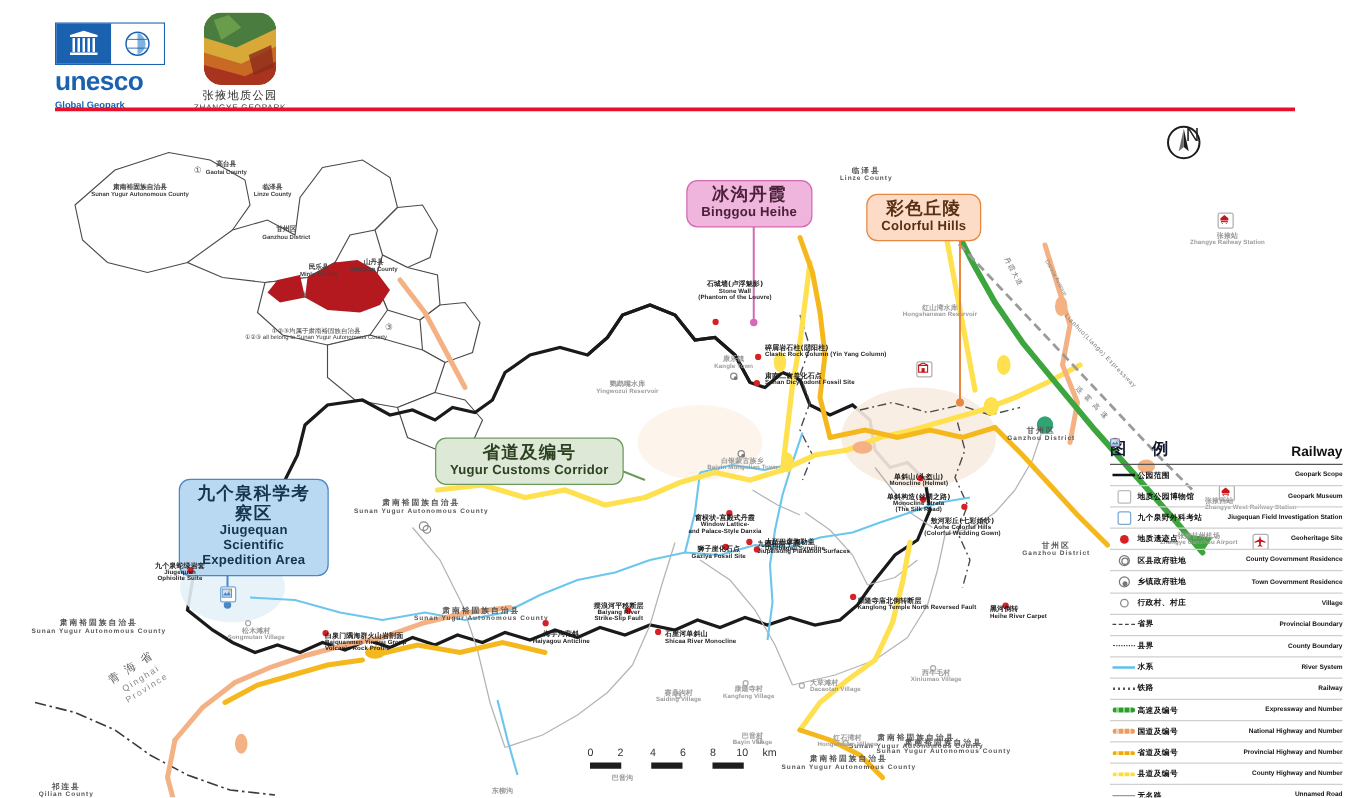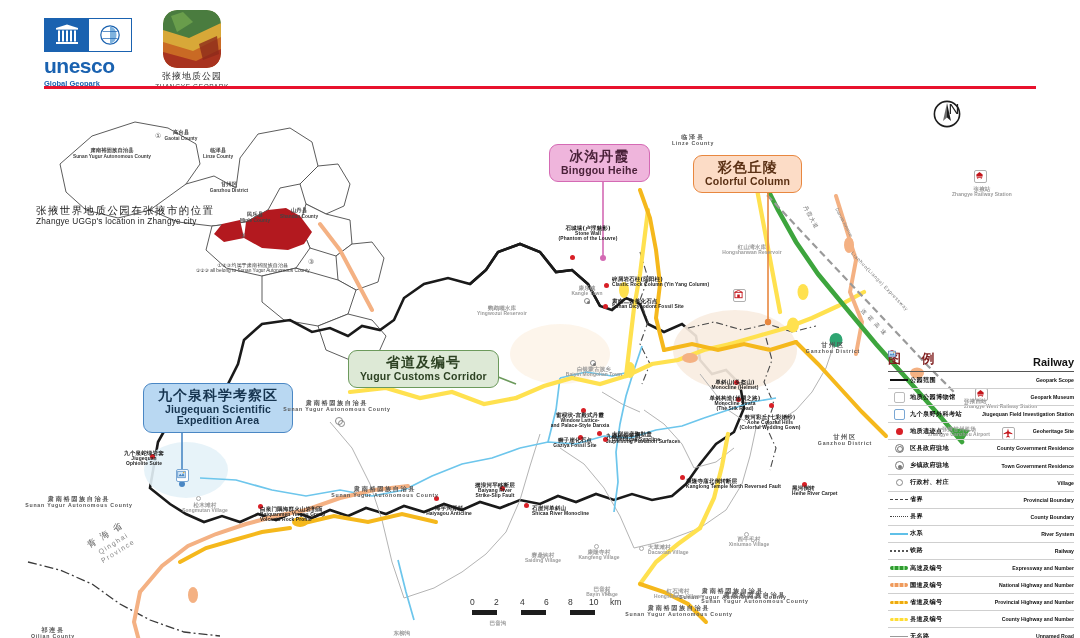--- a/index.html
+++ b/index.html
@@ -104,21 +104,21 @@
   #scalebar { position:absolute; left:470px; top:505px; width:150px; }
   #scale-ticks { position:relative; height:12px; }
   #scale-ticks span { position:absolute; font-size:8.5px; color:#333; top:0; }
   #scale-bars { position:relative; height:6px; margin-top:1px; }
   #scale-bars i { position:absolute; height:5px; background:#1d1d1d; top:0; display:block; }
 
   
   #legend { position:absolute; left:888px; top:258px; width:186px; }
   #legend-head { display:flex; align-items:flex-end; justify-content:space-between;
                  border-bottom:1.2px solid #555; padding-bottom:3px; }
-  #legend-head .cn { font-size:13px; font-weight:bold; letter-spacing:8px; color:#7f1d1d;
+  #legend-head .cn { font-size:13px; font-weight:bold; letter-spacing:8px; color:#0f172a;
                      font-family:"DejaVu Sans","Liberation Sans",sans-serif; }
   #legend-head .en { font-size:11px; font-weight:bold; color:#111; }
   .lrow { display:flex; align-items:center; border-bottom:0.7px solid #cfcfcf;
           height:17.1px; }
   .lsym { width:22px; flex:0 0 22px; display:flex; align-items:center; justify-content:center; }
   .lcn { font-size:6.2px; font-weight:bold; color:#111; white-space:nowrap; letter-spacing:0.3px;
          font-family:"DejaVu Sans","Liberation Sans",sans-serif; flex:0 0 auto; }
   .len { font-size:5.2px; font-weight:bold; color:#111; text-align:right; flex:1 1 auto;
          white-space:nowrap; font-family:"Liberation Sans",sans-serif; padding-left:3px; }
 
@@ -330,27 +330,27 @@
     <line x1="182" y1="326" x2="182" y2="392" stroke="#4a87c4" stroke-width="1.6"></line>
     <circle cx="182" cy="392" r="3" fill="#4a87c4"></circle>
   </svg>
 
   <div class="callout" id="co-binggou">
     <div class="cn mcn">冰沟丹霞</div>
     <div class="en">Binggou Heihe</div>
   </div>
   <div class="callout" id="co-colorful">
     <div class="cn mcn">彩色丘陵</div>
-    <div class="en">Colorful Column</div>
+    <div class="en">Colorful Hills</div>
   </div>
   <div class="callout" id="co-yugur">
     <div class="cn mcn">省道及编号</div>
     <div class="en">Yugur Customs Corridor</div>
   </div>
-  <div class="callout" id="co-jiuquan" style="width:150px">
+  <div class="callout" id="co-jiuquan" style="width:120px">
     <div class="cn mcn">九个泉科学考察区</div>
     <div class="en">Jiugequan Scientific Expedition Area</div>
   </div>
 
   <span class="gsite" style="left:570px;top:163px"></span>
   <div class="lbl geo" style="left:528px;top:133px;width:120px">
     <span class="cn mcn">石城墙(卢浮魅影)</span>
     <span class="en">Stone Wall</span>
     <span class="en">(Phantom of the Louvre)</span>
   </div>
@@ -651,24 +651,20 @@
     </div>
     <div class="inslbl" style="left:26px;top:48px;width:120px">
       <span class="cn mcn">肃南裕固族自治县</span>
       <span class="en">Sunan Yugur Autonomous County</span>
     </div>
     <div style="position:absolute;left:129px;top:32px;font-size:7px;color:#555">①</div>
     <div style="position:absolute;left:214px;top:132px;font-size:7px;color:#555">②</div>
     <div style="position:absolute;left:282px;top:158px;font-size:7px;color:#555">③</div>
   </div>
 
-  <div id="inset-cap">
-    <div class="cn mcn">张掖世界地质公园在张掖市的位置</div>
-    <div class="en">Zhangye UGGp's location in Zhangye city</div>
-  </div>
   <div id="inset-note">
     <span class="cn mcn">①②③均属于肃南裕固族自治县</span>
     <span class="en">①②③ all belong to Sunan Yugur Autonomous County</span>
   </div>
 
   <div id="compass">
     <div class="n">N</div>
     <svg width="30" height="30" viewBox="0 0 30 30" style="margin-top:-1px">
       <circle cx="15" cy="15" r="12.6" fill="none" stroke="#1d1d1d" stroke-width="1.6"></circle>
       <polygon points="15,4 19,22 15,18.5" fill="#1d1d1d"></polygon>

